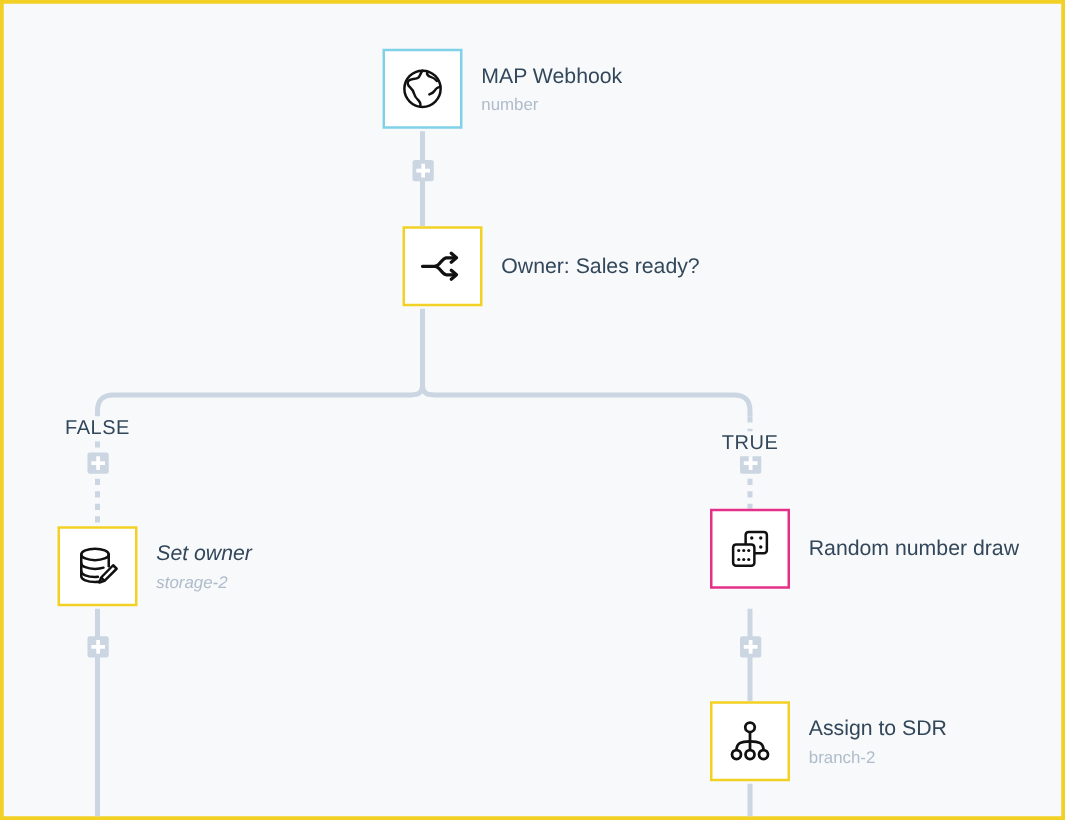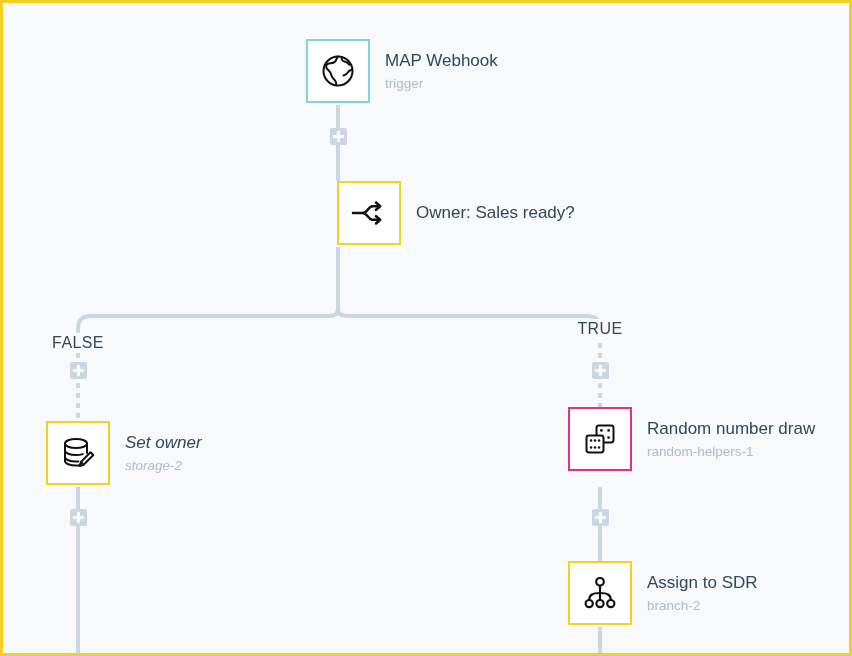--- a/index.html
+++ b/index.html
@@ -141,40 +141,40 @@
     </g>
   </svg>
 
   <div class="plus-btn" style="left:327px; top:125px;"></div>
   <div class="plus-btn" style="left:67px; top:359px;"></div>
   <div class="plus-btn" style="left:589px; top:359px;"></div>
   <div class="plus-btn" style="left:67px; top:506px;"></div>
   <div class="plus-btn" style="left:589px; top:506px;"></div>
 
   <div class="branch-label" style="left:75px; top:330px;">FALSE</div>
-  <div class="branch-label" style="left:597px; top:316px;">TRUE</div>
+  <div class="branch-label" style="left:597px; top:342px;">TRUE</div>
 
   <div class="node" style="left:303px; top:36px;">
     <div class="node-box accent-blue">
       <svg class="node-icon" width="38" height="38" viewBox="0 0 38 38">
         <circle cx="19" cy="19" r="14.5" fill="none" stroke="#111" stroke-width="2"></circle>
         <path d="M19 4.5 C 16.5 7.5 17.5 9.5 15 10.5 C 12 11.7 10 10.5 8 12.5
                  C 6.2 14.3 7.5 16.5 9 17.8 C 10.8 19.4 12 21 12.5 23.5
                  C 12.9 25.6 14.5 27 16 28.5 C 17.2 29.7 17.5 31.5 17.2 33.3" fill="none" stroke="#111" stroke-width="2" stroke-linecap="round" stroke-linejoin="round"></path>
         <path d="M23 5.2 C 22 7.5 23.5 9 25.5 9.5 C 27.5 10 29 11 30.5 12.8" fill="none" stroke="#111" stroke-width="2" stroke-linecap="round" stroke-linejoin="round"></path>
         <path d="M33.2 17.5 C 31 17.8 29.5 19 28.5 20.8 C 27.5 22.5 26 23 24.5 23.5" fill="none" stroke="#111" stroke-width="2" stroke-linecap="round" stroke-linejoin="round"></path>
       </svg>
     </div>
     <div class="node-text">
       <div class="node-title">MAP Webhook</div>
-      <div class="node-subtitle">trigger</div>
-    </div>
-  </div>
-
-  <div class="node" style="left:318px; top:178px;padding-left:16px;">
+      <div class="node-subtitle">number</div>
+    </div>
+  </div>
+
+  <div class="node" style="left:303px; top:178px;padding-left:16px;">
     <div class="node-box accent-yellow">
       <svg class="node-icon" width="38" height="38" viewBox="0 0 38 38">
         <path d="M3 19 L13 19 C 17 19 18 13 22 12.2 L 29 12.2" fill="none" stroke="#111" stroke-width="2.6" stroke-linecap="round" stroke-linejoin="round"></path>
         <path d="M13 19 C 17 19 18 25 22 25.8 L 29 25.8" fill="none" stroke="#111" stroke-width="2.6" stroke-linecap="round" stroke-linejoin="round"></path>
         <path d="M26 8.6 L 30.2 12.2 L 26 15.8" fill="none" stroke="#111" stroke-width="2.6" stroke-linecap="round" stroke-linejoin="round"></path>
         <path d="M26 22.2 L 30.2 25.8 L 26 29.4" fill="none" stroke="#111" stroke-width="2.6" stroke-linecap="round" stroke-linejoin="round"></path>
       </svg>
     </div>
     <div class="node-text">
       <div class="node-title">Owner: Sales ready?</div>
@@ -211,21 +211,20 @@
         <circle cx="10" cy="20.4" r="1.25" fill="#111"></circle>
         <circle cx="14" cy="20.4" r="1.25" fill="#111"></circle>
         <circle cx="18" cy="20.4" r="1.25" fill="#111"></circle>
         <circle cx="10" cy="27.6" r="1.25" fill="#111"></circle>
         <circle cx="14" cy="27.6" r="1.25" fill="#111"></circle>
         <circle cx="18" cy="27.6" r="1.25" fill="#111"></circle>
       </svg>
     </div>
     <div class="node-text">
       <div class="node-title">Random number draw</div>
-      <div class="node-subtitle">random-helpers-1</div>
     </div>
   </div>
 
   <div class="node" style="left:565px; top:558px;align-items:center;">
     <div class="node-box accent-yellow">
       <svg class="node-icon" width="38" height="38" viewBox="0 0 38 38">
         <circle cx="19" cy="7.8" r="3.8" fill="#fff" stroke="#111" stroke-width="2.2"></circle>
         <line x1="19" y1="11.6" x2="19" y2="26.2" stroke="#111" stroke-width="2.2"></line>
         <path d="M8.2 26.2 C 8.2 20.6 11.6 19 19 19 C 26.4 19 29.8 20.6 29.8 26.2" fill="none" stroke="#111" stroke-width="2.2" stroke-linecap="round"></path>
         <circle cx="8.2" cy="29.6" r="3.6" fill="#fff" stroke="#111" stroke-width="2.2"></circle>

